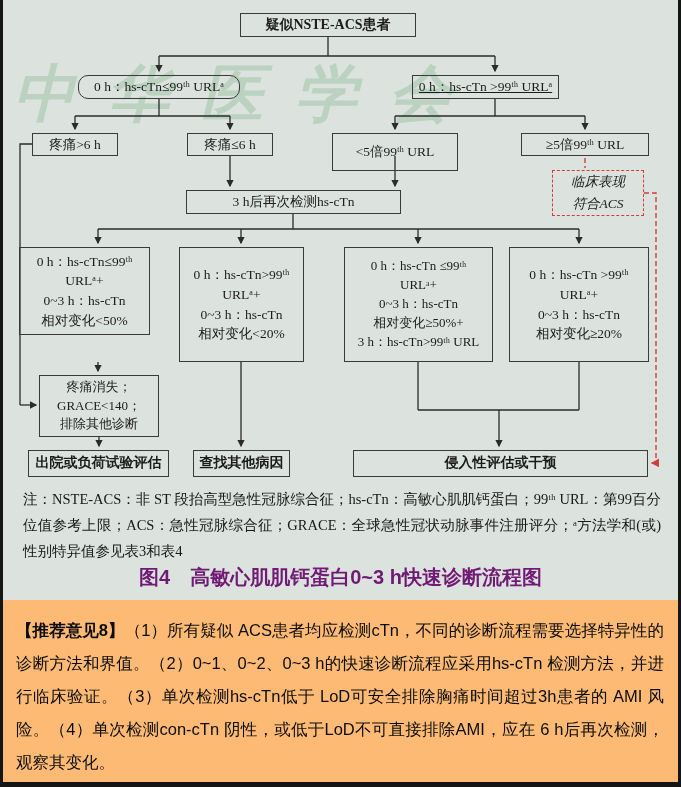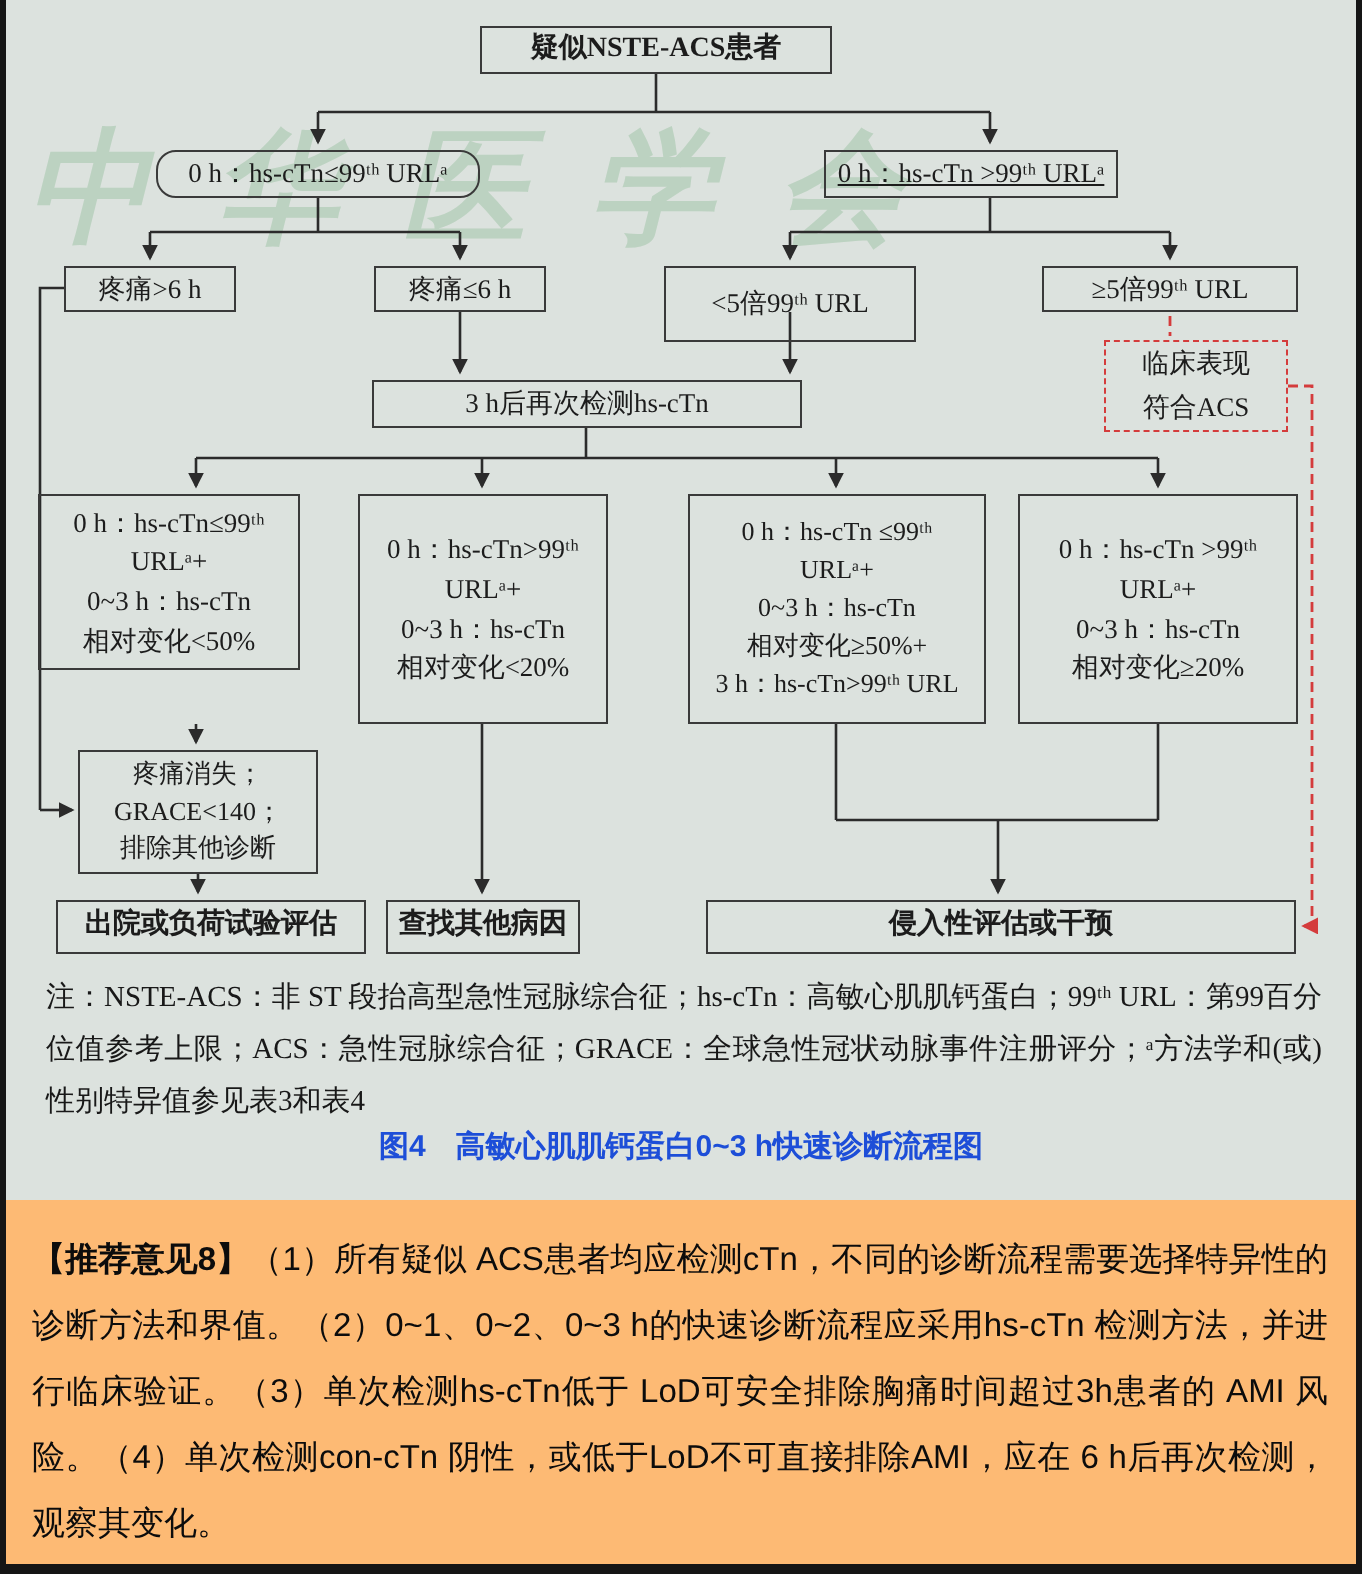--- a/index.html
+++ b/index.html
@@ -19,28 +19,28 @@
   }
   svg.connectors { position:absolute; top:0; left:0; z-index:2; }
   .box {
     position:absolute; z-index:3;
     border:1.5px solid #3a3a3a;
     display:flex; align-items:center; justify-content:center;
     text-align:center; white-space:pre-line;
     font-size:13.5px; line-height:1.45; color:#1c1c1c;
   }
   .box.bold { font-weight:bold; font-size:14px; }
-  .box.dashed { border:1.6px dashed #d43c3c; font-size:13.5px; line-height:1.6; }
+  .box.dashed { border:1.6px dashed #d43c3c; font-size:13.5px; line-height:1.6;font-style:italic; }
   .notes {
     position:absolute; z-index:3; left:20px; top:486px; width:638px;
     font-size:14.5px; line-height:26px; color:#181818; text-align:justify;
   }
   .caption {
     position:absolute; z-index:3; left:0; top:564px; width:100%;
-    text-align:center; font-weight:bold; font-size:15px; color:#1d4ed8;
+    text-align:center; font-weight:bold; font-size:20px; color:#701a75;
     font-family:"Liberation Sans","DejaVu Sans",sans-serif;
   }
   .rec {
     position:relative; width:675px; height:182px; background:#fdba74;
     padding:14px 14px 0 13px;
     font-family:"Liberation Sans","DejaVu Sans",sans-serif;
     font-size:16.5px; line-height:33px; color:#0c0c0c; text-align:justify;
   }
   .rec .label { font-weight:bold; }
 </style>
@@ -130,21 +130,21 @@
 3 h：hs-cTn&gt;99ᵗʰ URL</div>
     <div class="box" style="left:506px;top:247px;width:140px;height:115px;">0 h：hs-cTn &gt;99ᵗʰ
 URLᵃ+
 0~3 h：hs-cTn
 相对变化≥20%</div>
 
     <div class="box" style="left:36px;top:375px;width:120px;height:62px;font-size:13px;">疼痛消失；
 GRACE&lt;140；
 排除其他诊断</div>
 
-    <div class="box bold" style="left:25px;top:450px;width:155px;height:27px;">出院或负荷试验评估</div>
+    <div class="box bold" style="left:25px;top:450px;width:141px;height:27px;">出院或负荷试验评估</div>
     <div class="box bold" style="left:190px;top:450px;width:97px;height:27px;">查找其他病因</div>
     <div class="box bold" style="left:350px;top:450px;width:295px;height:27px;">侵入性评估或干预</div>
 
     <div class="notes">注：NSTE-ACS：非 ST 段抬高型急性冠脉综合征；hs-cTn：高敏心肌肌钙蛋白；99ᵗʰ URL：第99百分位值参考上限；ACS：急性冠脉综合征；GRACE：全球急性冠状动脉事件注册评分；ᵃ方法学和(或)性别特异值参见表3和表4</div>
 
     <div class="caption">图4　高敏心肌肌钙蛋白0~3 h快速诊断流程图</div>
   </div>
 
   <div class="rec">
     <p><span class="label">【推荐意见8】</span><span>（1）所有疑似 ACS患者均应检测cTn，不同的诊断流程需要选择特异性的诊断方法和界值。（2）0~1、0~2、0~3 h的快速诊断流程应采用hs-cTn 检测方法，并进行临床验证。（3）单次检测hs-cTn低于 LoD可安全排除胸痛时间超过3h患者的 AMI 风险。（4）单次检测con-cTn 阴性，或低于LoD不可直接排除AMI，应在 6 h后再次检测，观察其变化。</span></p>

